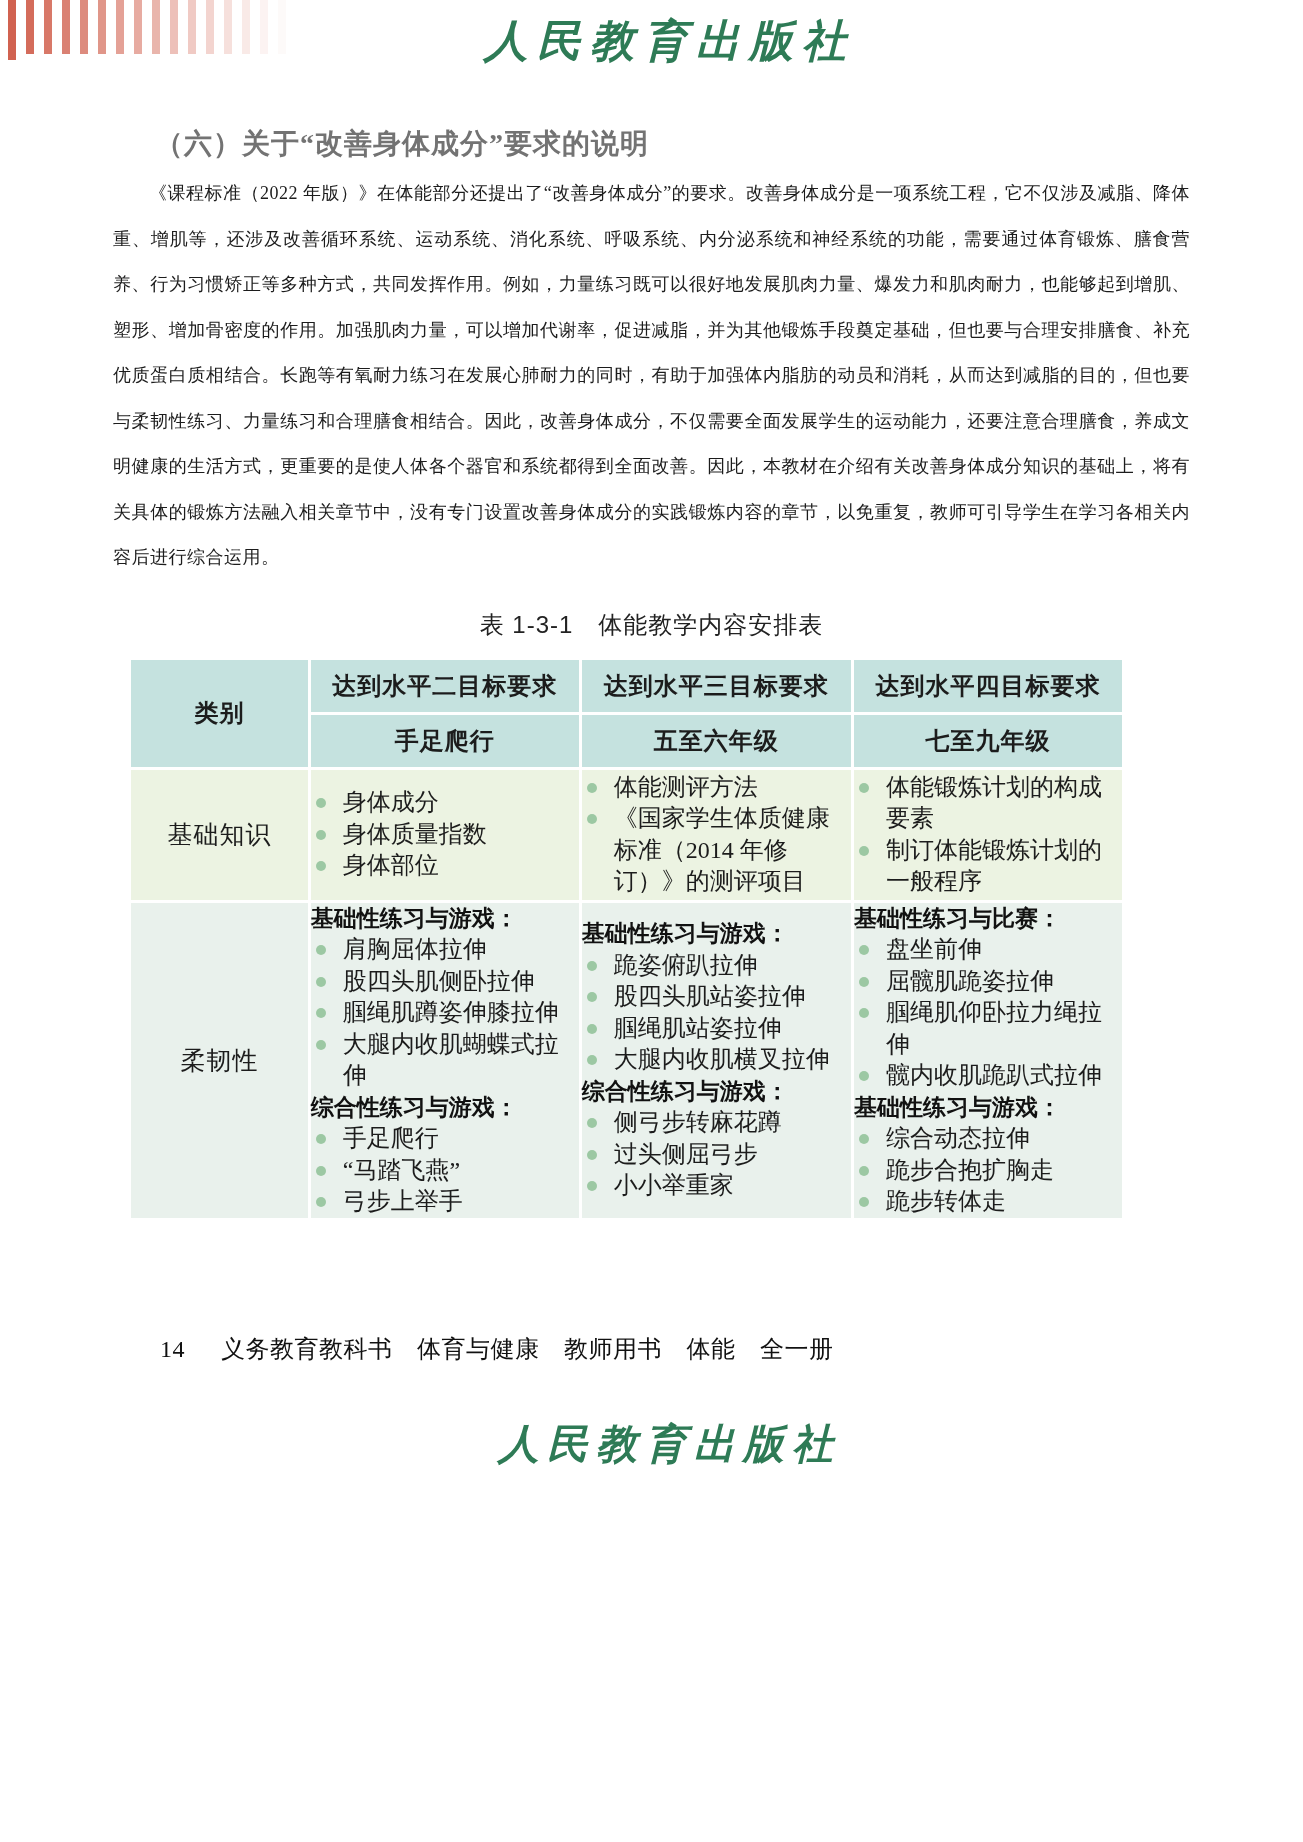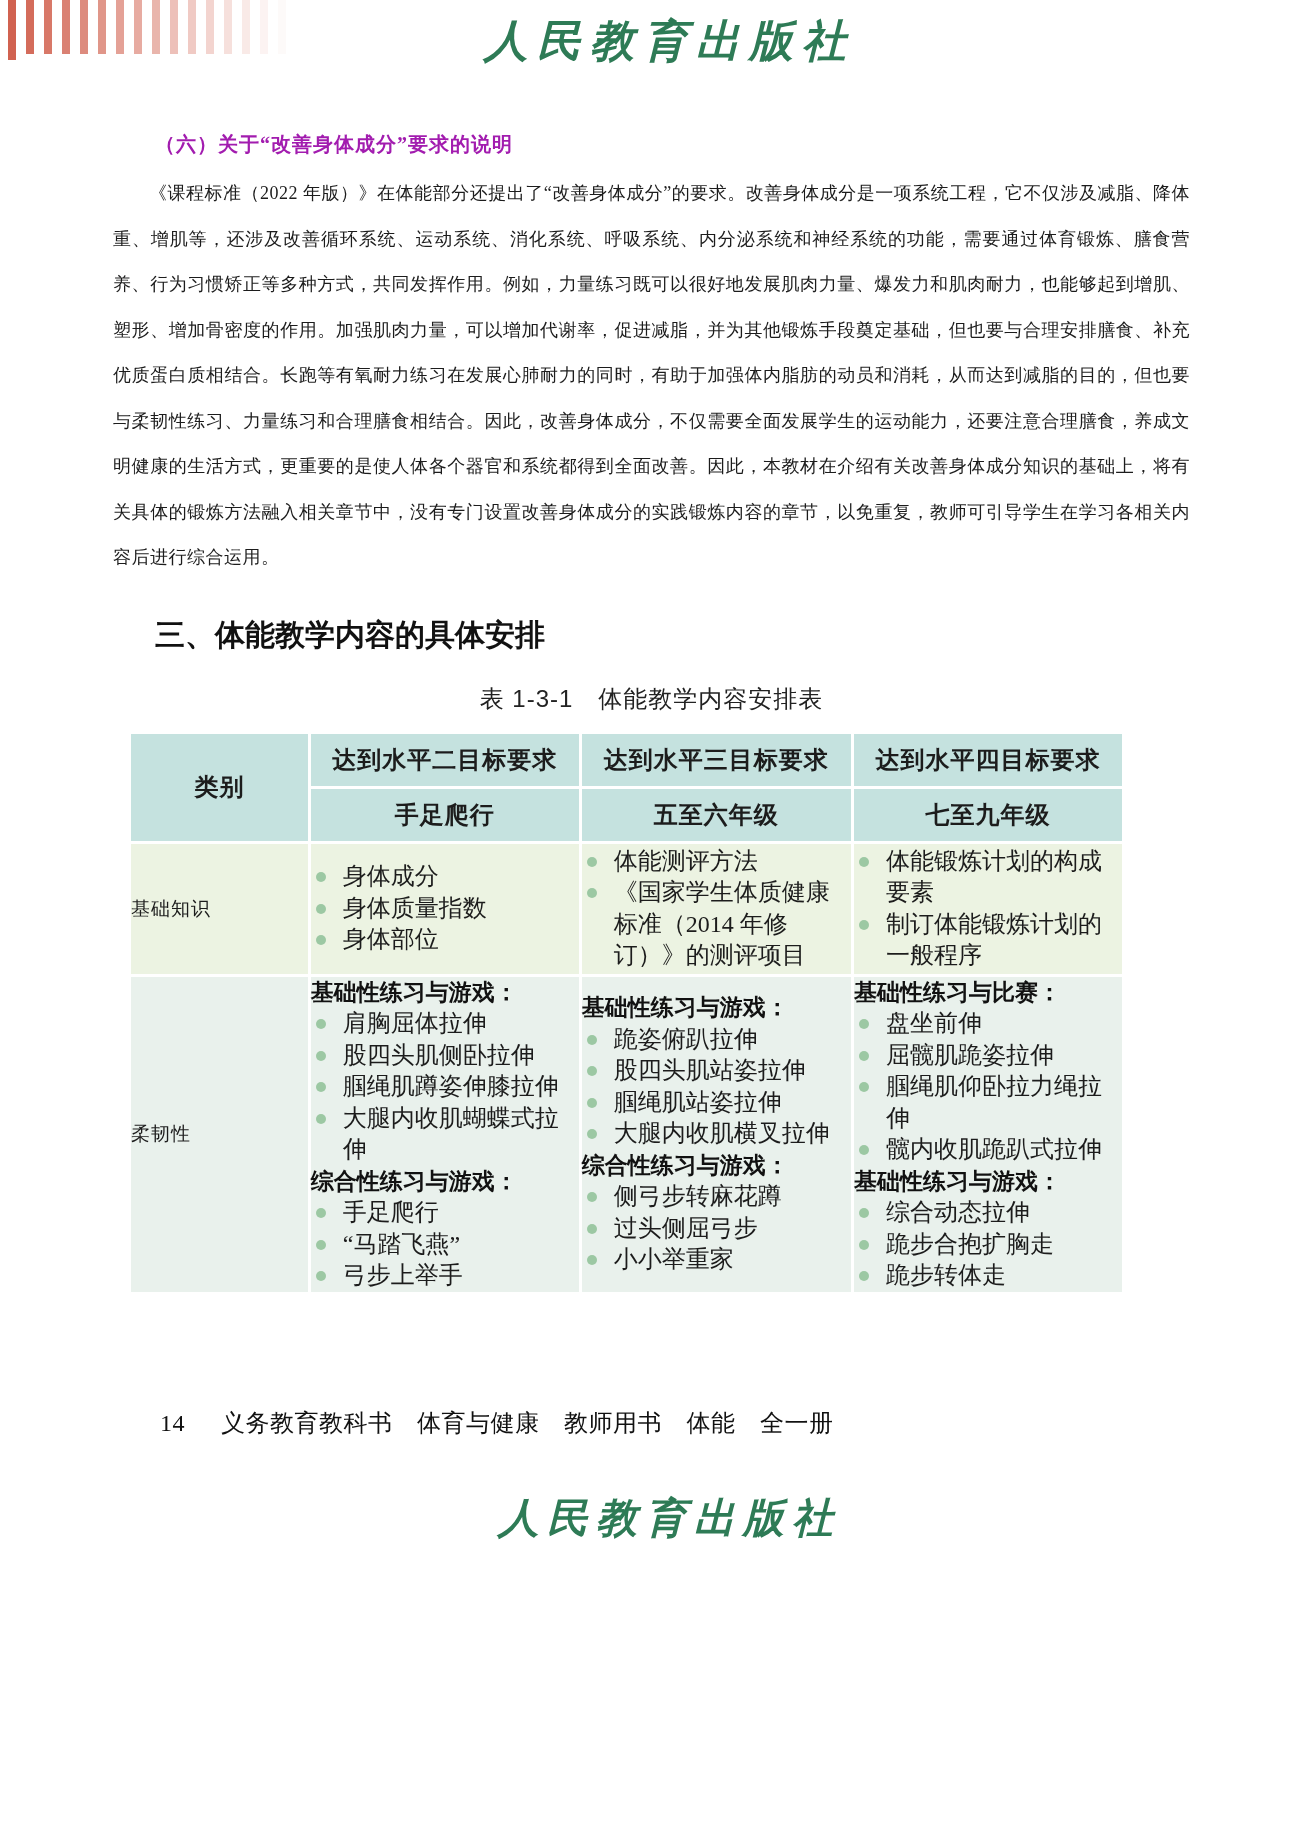--- a/index.html
+++ b/index.html
@@ -15,22 +15,22 @@
   .logo{
     text-align:center;color:#2e7b56;
     font-family:"Liberation Serif","DejaVu Serif",serif;
     font-style:italic;font-weight:bold;padding-left:36px;
   }
   .logo-top{padding-top:12px;font-size:44px;letter-spacing:9px;}
   .logo-bottom{margin-top:52px;font-size:41px;letter-spacing:8px;}
   .content{margin:0 113px;width:1077px;}
   h2{margin:0;padding:0;}
   .h-sec6{
-    margin:54px 0 0 42px;font-size:20px;line-height:38px;
-    color:#a21caf;font-weight:bold;letter-spacing:1px;
+    margin:54px 0 0 42px;font-size:28px;line-height:38px;
+    color:#737373;font-weight:bold;letter-spacing:1px;
   }
   .body-para{
     margin:8px 0 0 0;font-size:18px;line-height:45.5px;
     text-align:justify;text-indent:2em;letter-spacing:0.5px;
   }
   .h-sec3{
     margin:34px 0 0 42px;font-size:30px;line-height:40px;color:#111;
     font-family:"Liberation Sans","DejaVu Sans",sans-serif;font-weight:bold;
   }
   .table-caption{
@@ -40,21 +40,21 @@
   table.plan{
     margin:16px 0 0 15px;width:997px;table-layout:fixed;
     border-collapse:separate;border-spacing:3px;background:#fff;
   }
   table.plan th,table.plan td{padding:0;vertical-align:middle;}
   table.plan thead th{
     background:#c5e2df;font-size:24px;font-weight:bold;text-align:center;
     height:52px;letter-spacing:1px;
   }
   td.cat{
-    font-size:19px;letter-spacing:1px;
+    text-align:center;font-size:25px;letter-spacing:1px;
   }
   tr.row-0 td{background:#ecf3e2;}
   tr.row-1 td{background:#e9f1ec;}
   td.cell{padding:8px 6px 8px 8px;}
   .group-title{
     font-family:"Liberation Sans","DejaVu Sans",sans-serif;font-weight:bold;
     font-size:23px;line-height:31.5px;color:#111;
   }
   .bullet-item{
     position:relative;padding-left:32px;font-size:24px;line-height:31.5px;
@@ -91,21 +91,20 @@
     <span class="bar" style="opacity: 0.03;"></span>
   </div>
 
 <div class="logo logo-top">人民教育出版社</div>
 
 <div class="content">
 
   <h2 class="h-sec6">（六）关于“改善身体成分”要求的说明</h2>
   <p class="body-para">《课程标准（2022 年版）》在体能部分还提出了“改善身体成分”的要求。改善身体成分是一项系统工程，它不仅涉及减脂、降体重、增肌等，还涉及改善循环系统、运动系统、消化系统、呼吸系统、内分泌系统和神经系统的功能，需要通过体育锻炼、膳食营养、行为习惯矫正等多种方式，共同发挥作用。例如，力量练习既可以很好地发展肌肉力量、爆发力和肌肉耐力，也能够起到增肌、塑形、增加骨密度的作用。加强肌肉力量，可以增加代谢率，促进减脂，并为其他锻炼手段奠定基础，但也要与合理安排膳食、补充优质蛋白质相结合。长跑等有氧耐力练习在发展心肺耐力的同时，有助于加强体内脂肪的动员和消耗，从而达到减脂的目的，但也要与柔韧性练习、力量练习和合理膳食相结合。因此，改善身体成分，不仅需要全面发展学生的运动能力，还要注意合理膳食，养成文明健康的生活方式，更重要的是使人体各个器官和系统都得到全面改善。因此，本教材在介绍有关改善身体成分知识的基础上，将有关具体的锻炼方法融入相关章节中，没有专门设置改善身体成分的实践锻炼内容的章节，以免重复，教师可引导学生在学习各相关内容后进行综合运用。</p>
 
-  <h2 class="h-sec3">三、体能教学内容的具体安排</h2>
 
   <div class="table-caption">表 1-3-1　体能教学内容安排表</div>
 
   <table class="plan">
     <colgroup>
       <col style="width:18%">
         <col style="width:27.3%">
         <col style="width:27.4%">
         <col style="width:27.3%">
     </colgroup>

